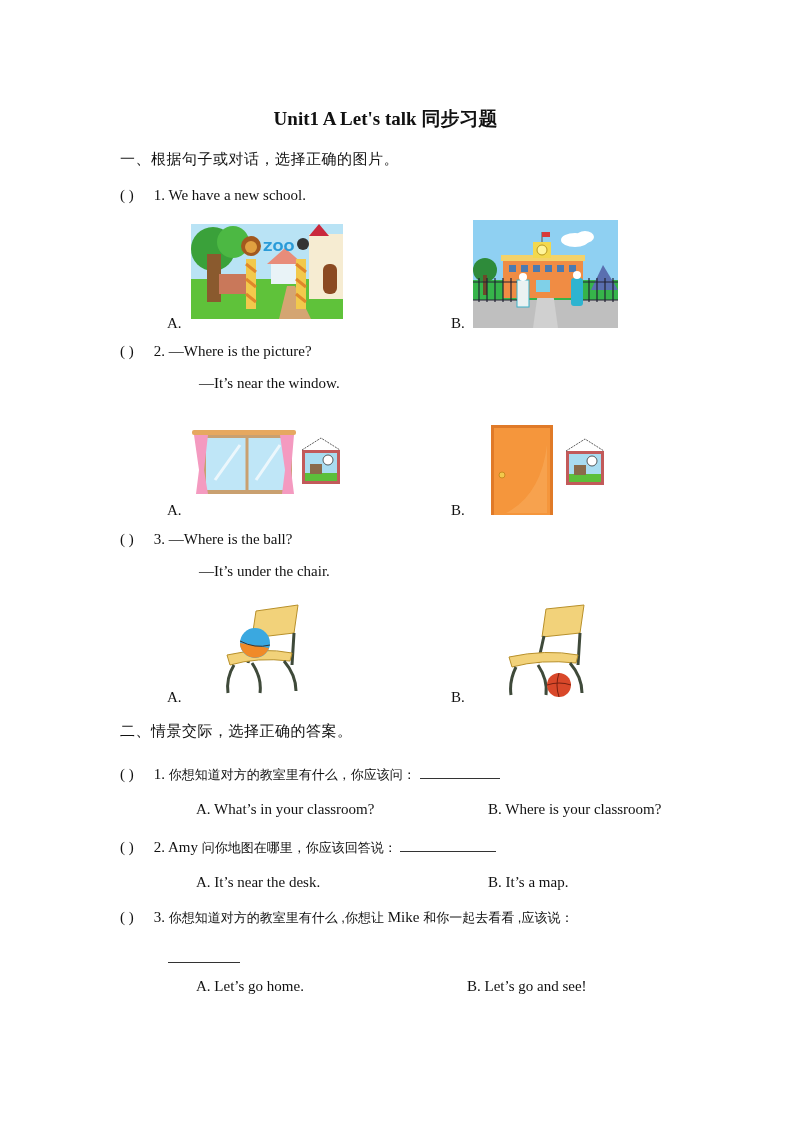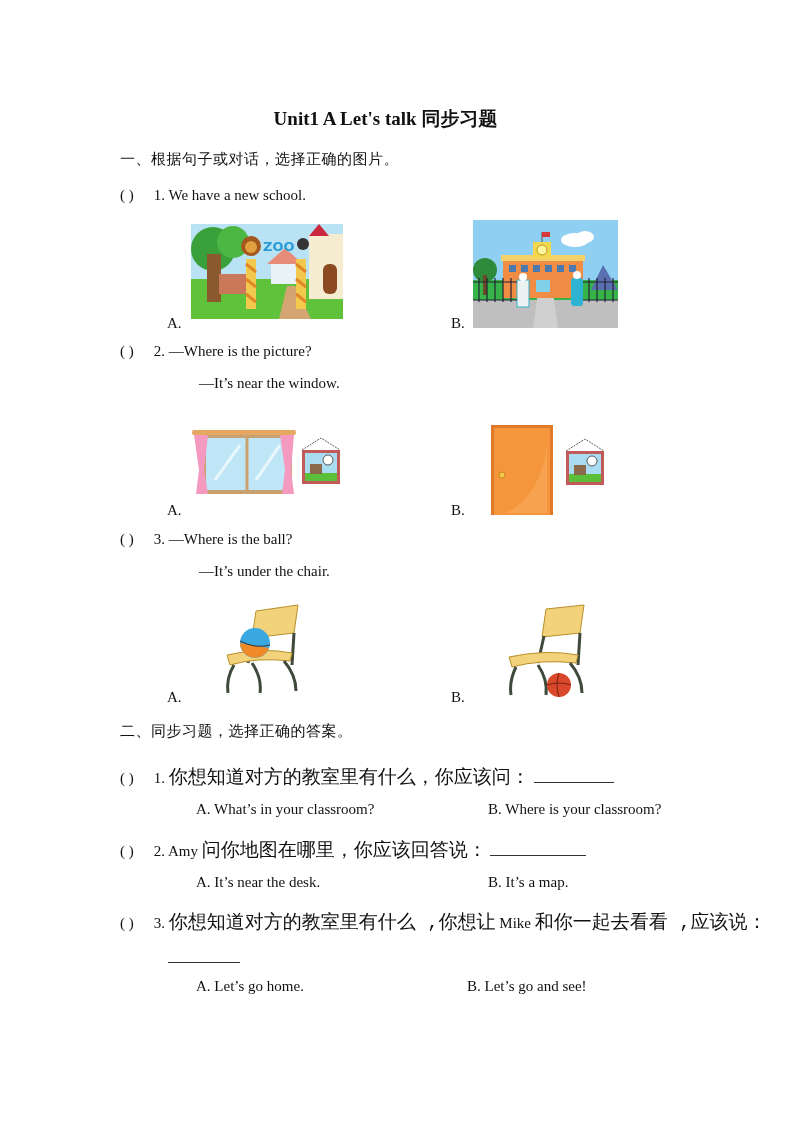--- a/index.html
+++ b/index.html
@@ -6,21 +6,21 @@
   body { width: 793px; height: 1122px; position: relative; overflow: hidden;
          font-family: "Liberation Serif", "DejaVu Serif", serif; color: #111; }
   .abs { position: absolute; }
   .title { top: 106px; left: 0; width: 723px; text-align: center; font-weight: bold; font-size: 19px; margin-left: 24px; }
   .sec { left: 120px; font-size: 15px; font-family: "DejaVu Sans", sans-serif; letter-spacing: 0.5px; }
   .q { left: 120px; font-size: 15px; white-space: nowrap; }
   .q .paren { display: inline-block; width: 30px; }
   .sub { left: 167px; font-size: 15px; margin-left: 32px; }
   .lbl { font-size: 15px; }
   .opt { font-size: 15px; white-space: nowrap; margin-left: 37px; }
-  .cn { font-family: Liberation Mono, monospace; font-size: 19px; }
+  .cn { font-family: Liberation Sans, sans-serif; font-size: 13px; }
   .blank { display: inline-block; border-bottom: 1px solid #333; height: 14px; vertical-align: baseline; }
   svg { display: block; }
 </style>
 </head>
 <body>
 
 <div class="abs title">Unit1 A Let's talk 同步习题</div>
 
 <div class="abs sec" style="top:150px">一、根据句子或对话，选择正确的图片。</div>
 
@@ -189,21 +189,21 @@
     <path d="M10,64 Q3,78 5,92" stroke="#3f4a3a" stroke-width="3" fill="none"></path>
     <path d="M32,62 Q42,77 40,92" stroke="#3f4a3a" stroke-width="3" fill="none"></path>
     <path d="M64,60 Q76,74 76,90" stroke="#3f4a3a" stroke-width="3" fill="none"></path>
     <circle cx="53" cy="82" r="12" fill="#d9482a"></circle>
     <path d="M41,82 Q53,78 65,82" stroke="#7a2010" stroke-width="1" fill="none"></path>
     <path d="M53,70 Q49,82 53,94" stroke="#7a2010" stroke-width="1" fill="none"></path>
   </svg>
 </div>
 <div class="abs lbl" style="left:451px; top:689px">B.</div>
 
-<div class="abs sec" style="top:722px">二、同步习题，选择正确的答案。</div>
+<div class="abs sec" style="top:722px">二、情景交际，选择正确的答案。</div>
 
 <div class="abs q" style="top:764px">
   <span class="paren">(    )</span>
   <span>1.</span>
   <span class="cn">你想知道对方的教室里有什么，你应该问：</span>
   <span class="blank" style="width:80px"></span>
 </div>
 <div class="abs opt" style="left:159px; top:801px">A. What’s in your classroom?</div>
 <div class="abs opt" style="left:451px; top:801px">B. Where is your classroom?</div>
 

